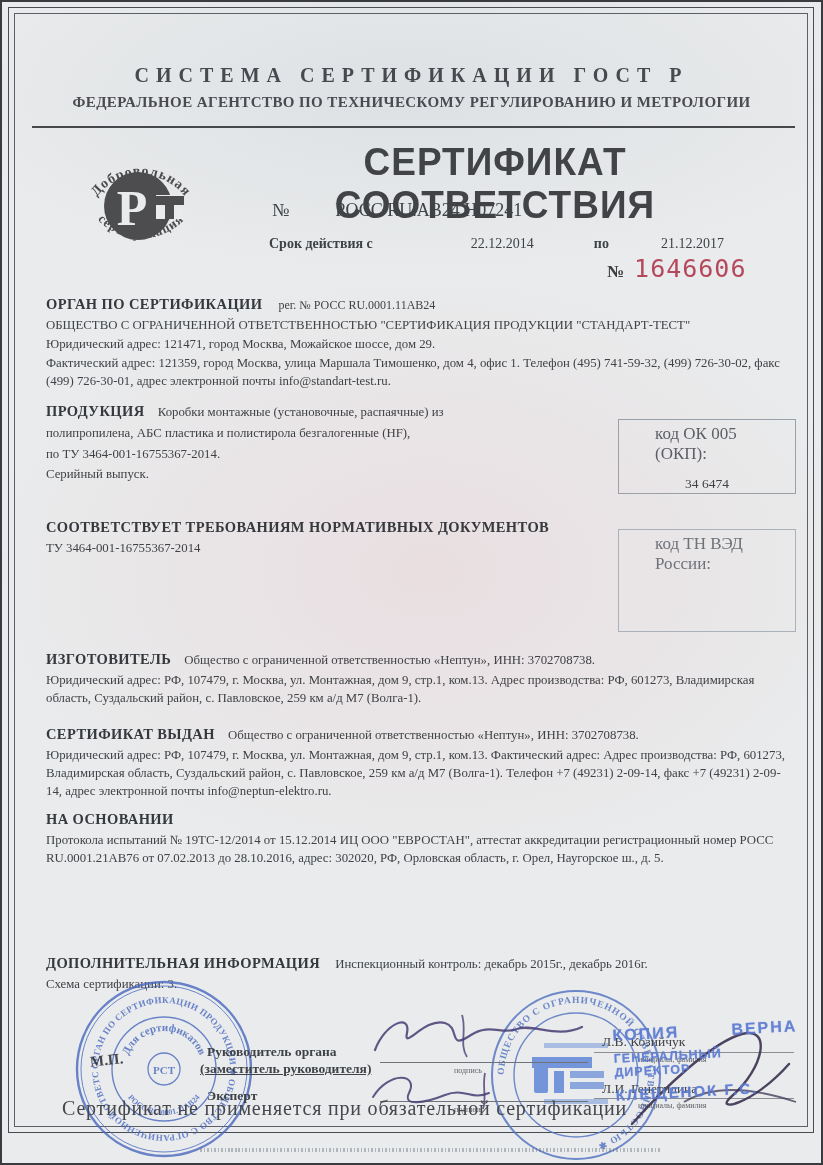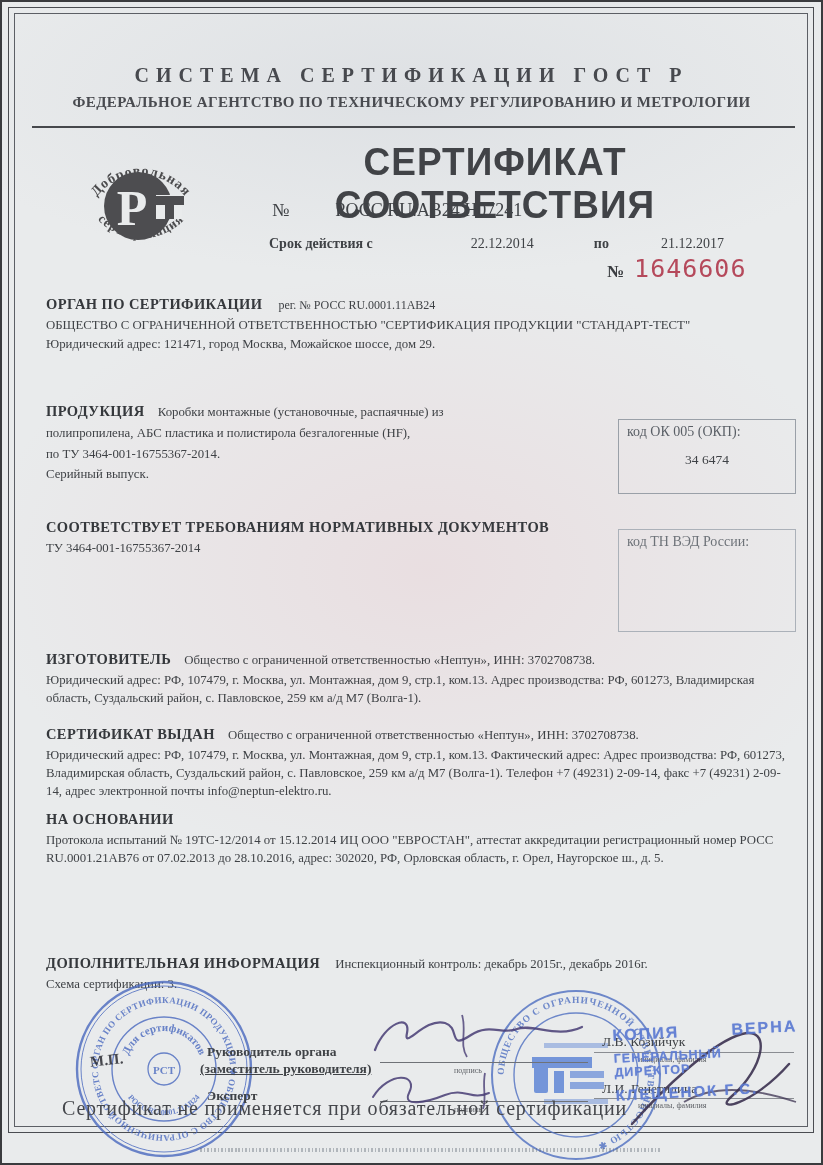--- a/index.html
+++ b/index.html
@@ -35,21 +35,21 @@
   .valid-row .to{margin-left:52px;}
   .blank-no{left:605px;top:252px;display:flex;align-items:baseline;}
   .blank-no .sym{font-size:17px;font-weight:bold;color:#3c3e42;}
   .blank-no .num{margin-left:10px;font-family:"DejaVu Sans Mono",monospace;font-size:25px;letter-spacing:1px;color:#b5495b;}
   
   .sec{line-height:1.42;font-size:12.8px;}
   .sec .h{font-size:14.5px;font-weight:bold;letter-spacing:.4px;color:#35383c;margin-top:12px;}
   .sec .reg{font-size:12px;margin-left:16px;font-weight:normal;letter-spacing:0;}
   .sec p{margin:1px 0;}
   .codebox{border:1px solid #9aa0a8;box-sizing:border-box;}
-  .codebox .cl{font-size:14px;color:#5a5f66;padding:4px 8px 0 8px;}
+  .codebox .cl{font-size:17px;color:#5a5f66;padding:4px 8px 0 8px;margin-left:28px;}
   .codebox .cv{font-size:13.5px;text-align:center;margin-top:12px;color:#3f4246;}
   .codebox.light{border-color:#abb1b9;}
   .codebox.light .cl{color:#6d7278;}
   
   .mp{left:88px;top:1050px;font-size:15px;font-weight:bold;color:rgba(42,44,50,.85);transform:rotate(-6deg);}
   .role1{left:205px;top:1042px;font-size:13.5px;font-weight:bold;}
   .role1b{left:198px;top:1059px;font-size:13.5px;font-weight:bold;text-decoration:underline;}
   .role2{left:205px;top:1086px;font-size:13.5px;font-weight:bold;}
   .sigline{border-bottom:1px solid #6f7277;height:0;}
   .sl1{left:378px;top:1060px;width:208px;}
@@ -117,20 +117,21 @@
 
   <div class="abs blank-no">
     <span class="sym">№</span>
     <span class="num">1646606</span>
   </div>
 
   <div class="abs sec" style="left:44px;top:291px;width:742px;">
     <p><span class="h">ОРГАН ПО СЕРТИФИКАЦИИ</span><span class="reg">рег. № РОСС RU.0001.11АВ24</span></p>
     <p>ОБЩЕСТВО С ОГРАНИЧЕННОЙ ОТВЕТСТВЕННОСТЬЮ "СЕРТИФИКАЦИЯ ПРОДУКЦИИ "СТАНДАРТ-ТЕСТ"</p>
     <p>Юридический адрес: 121471, город Москва, Можайское шоссе, дом 29.</p>
+    <p>Фактический адрес: 121359, город Москва, улица Маршала Тимошенко, дом 4, офис 1. Телефон (495) 741-59-32, (499) 726-30-02, факс (499) 726-30-01, адрес электронной почты info@standart-test.ru.</p>
   </div>
 
   <div class="abs sec" style="left:44px;top:397px;width:565px;line-height:1.55;">
     <p><span class="h">ПРОДУКЦИЯ</span>
        <span style="margin-left:10px;">Коробки монтажные (установочные, распаячные) из</span></p>
     <p>полипропилена, АБС пластика и полистирола безгалогенные (HF),</p>
     <p>по ТУ 3464-001-16755367-2014.</p>
     <p>Серийный выпуск.</p>
   </div>
 

